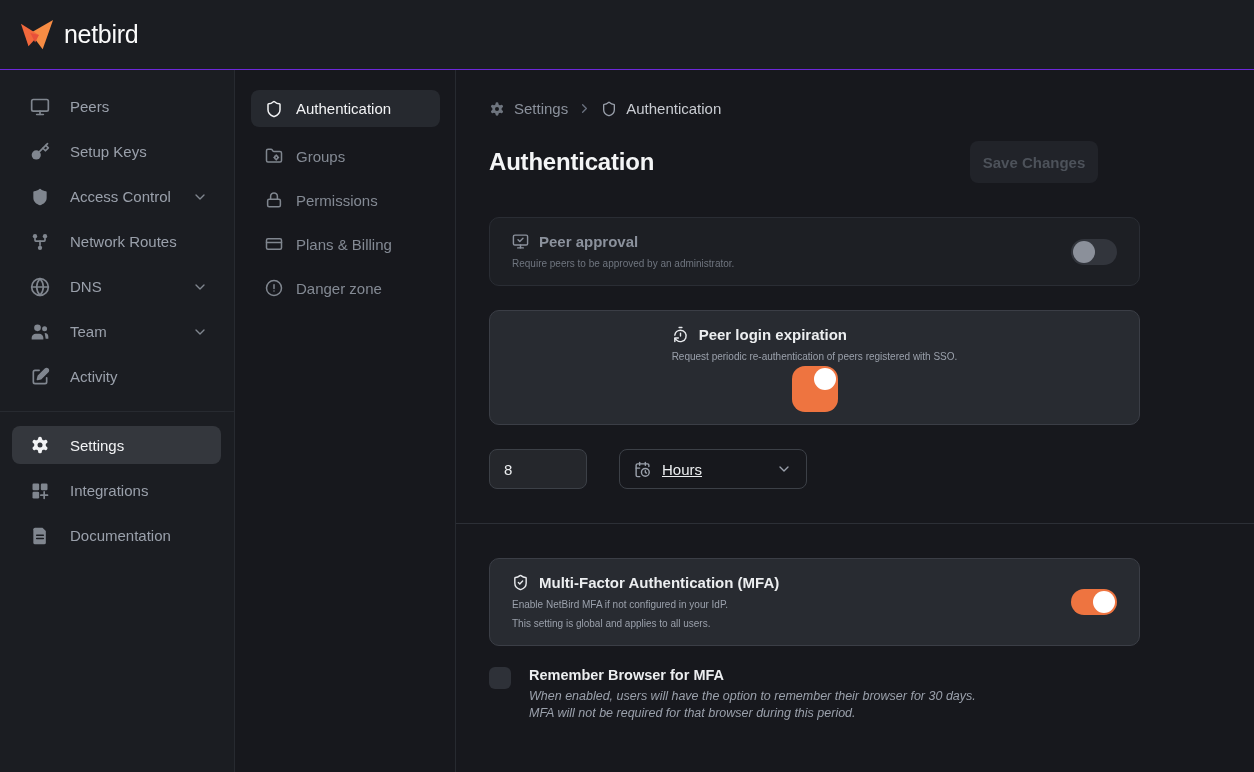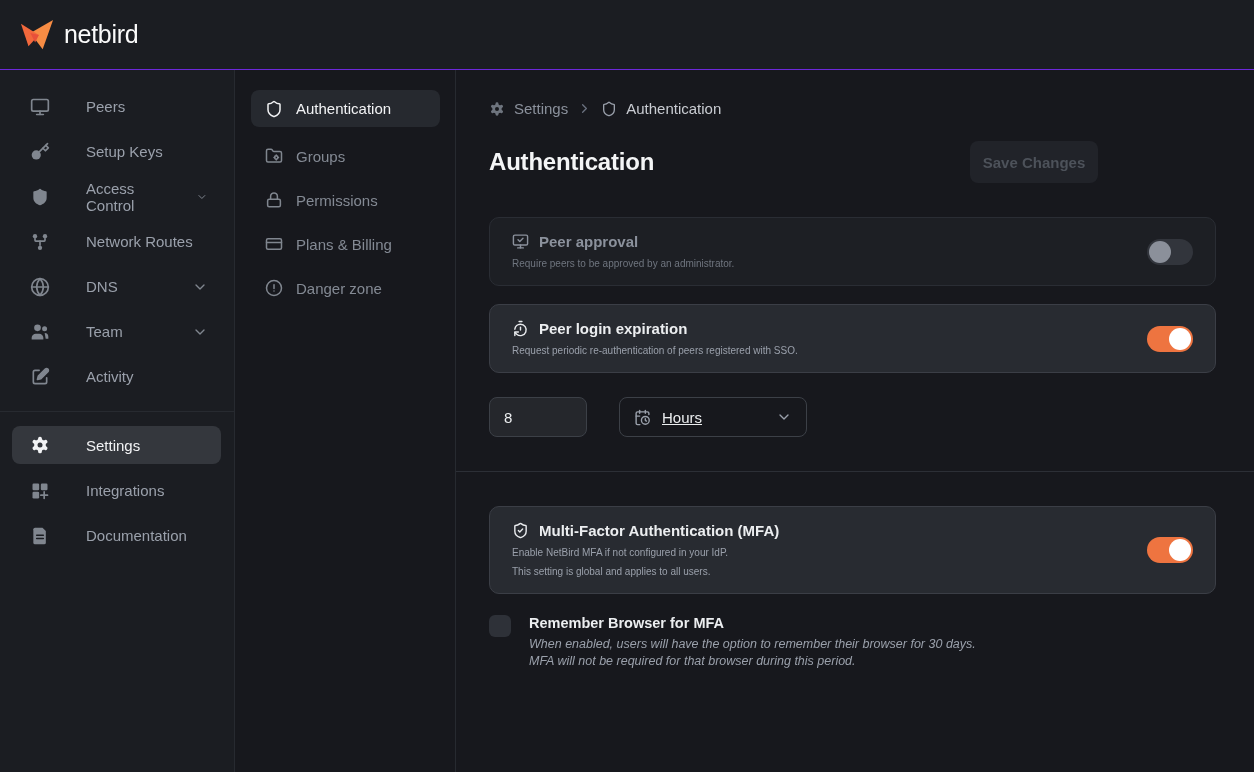--- a/index.html
+++ b/index.html
@@ -23,21 +23,21 @@
   
   .layout { flex:1; display:flex; min-height:0; }
 
   
   .sidebar {
     width:235px; flex:0 0 235px; background:#1b1d22;
     border-right:1px solid #272a30; padding-top:14px;
     display:flex; flex-direction:column;
   }
   .nav-item {
-    height:45px; display:flex; align-items:center; gap:36px;
+    height:45px; display:flex; align-items:center; gap:20px;
     padding:0 26px 0 30px; font-size:15px; color:#9aa0ab; cursor:pointer;
   }
   .nav-item .ic { width:20px; height:20px; flex:0 0 20px; color:#80868f; }
   .nav-item .chev { margin-left:auto; width:16px; height:16px; color:#80868f; }
   .nav-divider { height:1px; background:#272a30; margin:12px 0 14px 0; }
   .nav-item.active-pill {
     background:#34373d; border-radius:8px; margin:0 13px 4px 12px;
     padding:0 18px; height:38px; color:#f2f3f5; font-weight:500;
   }
   .nav-item.active-pill .ic { color:#f2f3f5; }
@@ -73,26 +73,26 @@
   .title-row { margin-top:24px; display:flex; align-items:center; justify-content:space-between; }
   h1.page-title { font-size:24px; font-weight:700; color:#f4f5f6; letter-spacing:-0.2px; }
   .save-btn {
     width:128px; height:42px; border:none; border-radius:8px;
     background:#212329; color:#4d525a; font-size:15px; font-weight:600;
     font-family:inherit; cursor:not-allowed;
   }
 
   
   .card {
-    margin-top:34px; width:727px; border-radius:10px;
+    margin-top:34px; width:651px; border-radius:10px;
     background:#282b31; border:1px solid #3b3e46;
     padding:12px 22px 12px 22px;
     display:flex; align-items:center; justify-content:space-between;
   }
-  .card.tight { margin-top:18px; }
+  .card.tight { margin-top:24px;flex-direction:column; }
   .card-title-row { display:flex; align-items:center; gap:10px; height:22px; }
   .card-title-row .ic { width:17px; height:17px; color:#e8eaed; }
   .card-title { font-size:15px; font-weight:600; color:#eceef0; }
   .card-desc { font-size:10px; line-height:19px; color:#9aa0ab; margin-top:2px; max-width:310px; }
 
   .card.muted { background:#1d1f24; border-color:#2a2d34; }
   .card.muted .card-title { color:#8b919c; }
   .card.muted .card-title-row .ic { color:#8b919c; }
   .card.muted .card-desc { color:#6f757f; }
 

